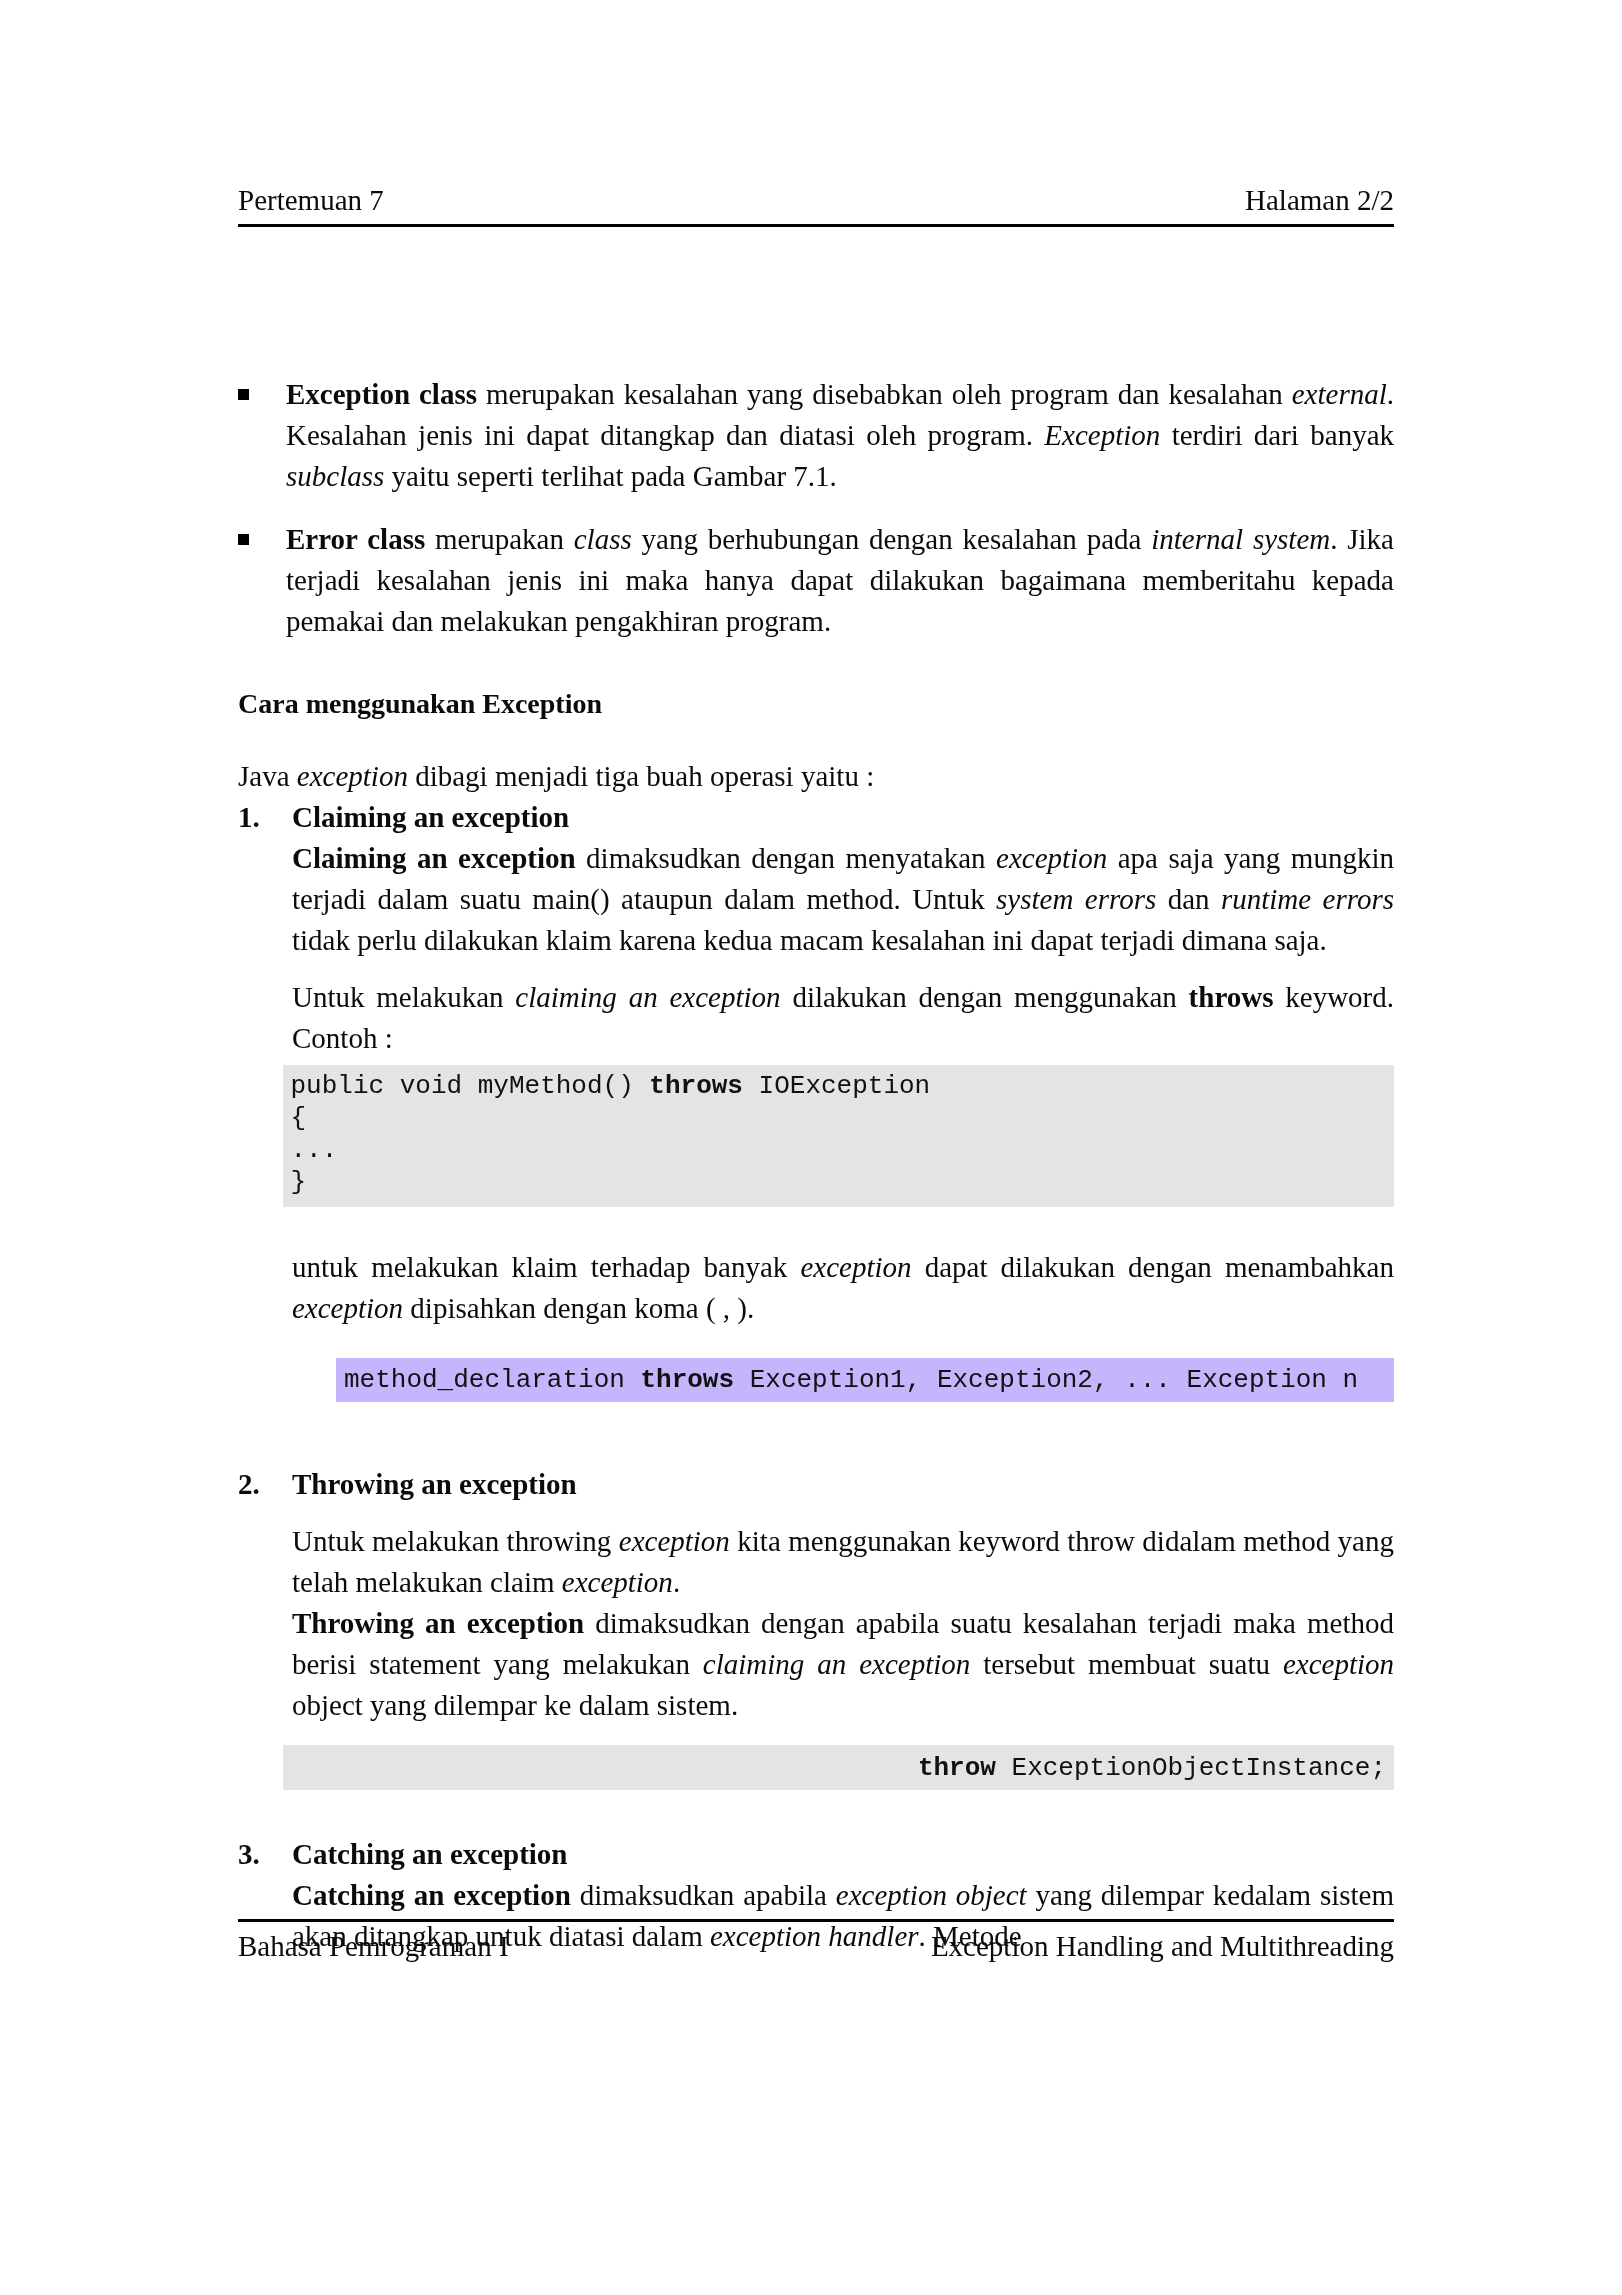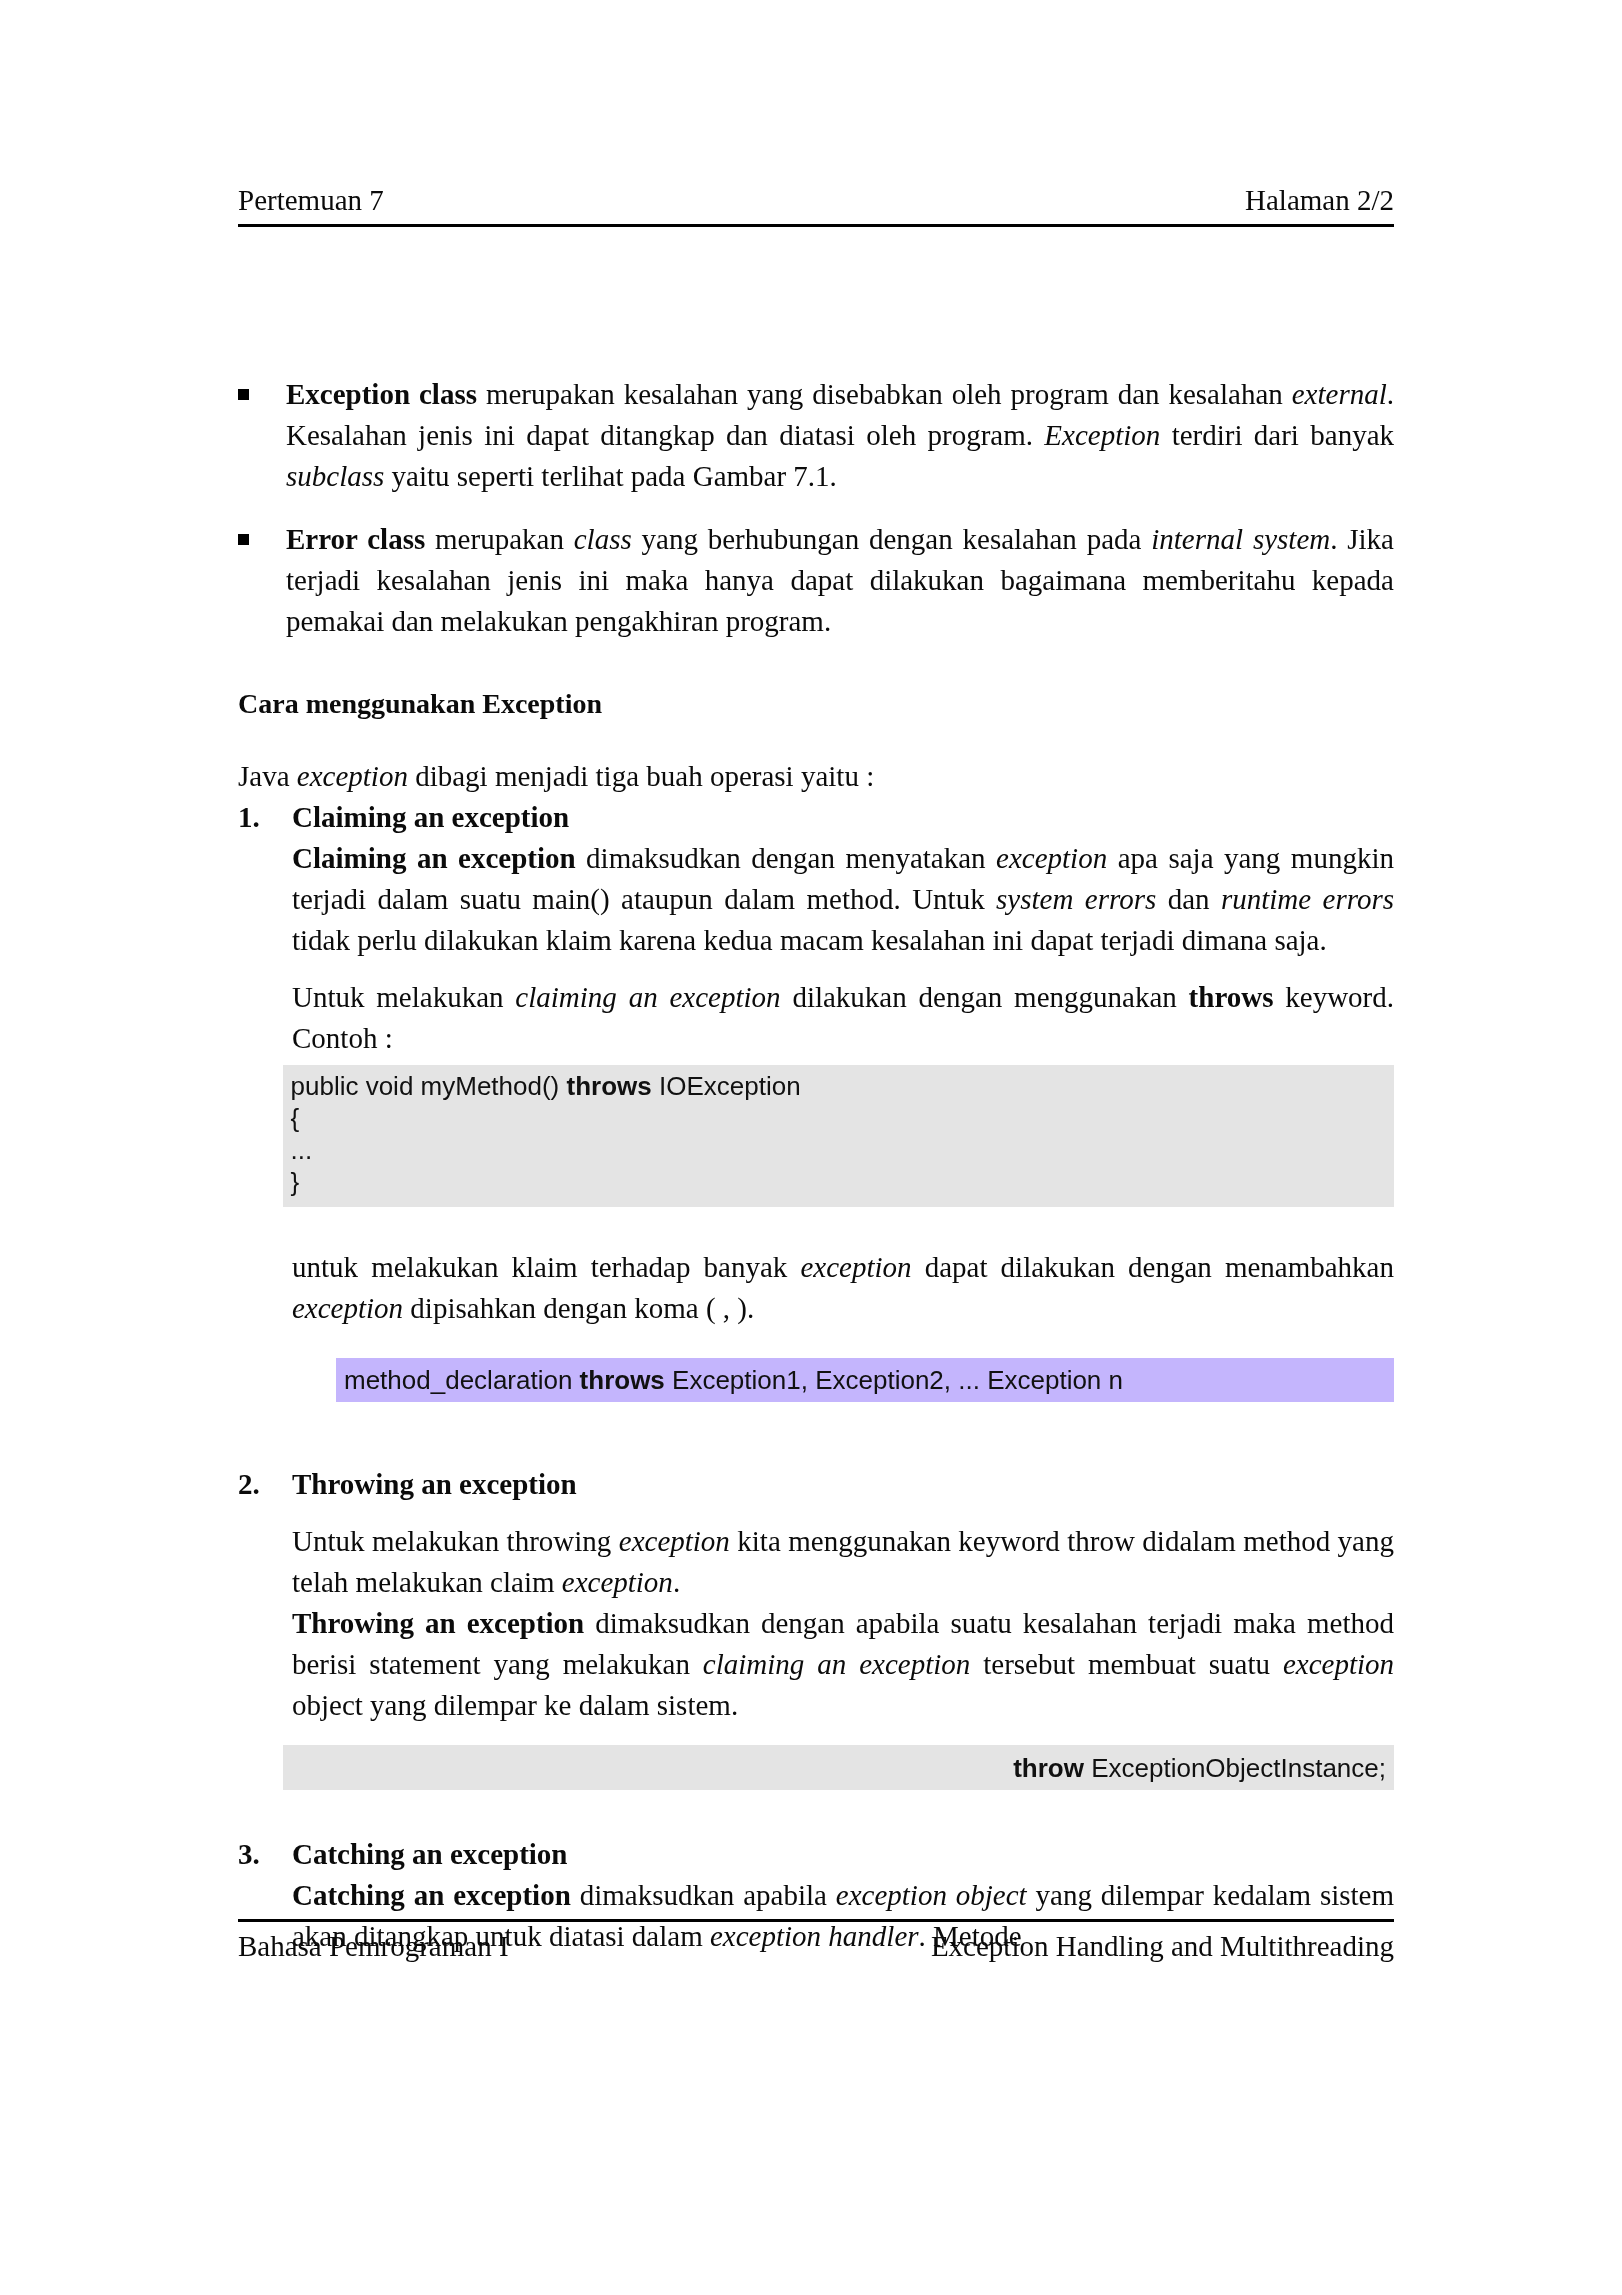--- a/index.html
+++ b/index.html
@@ -26,21 +26,21 @@
   .bullet-body{flex:1;min-width:0;}
   .section-heading{font-weight:bold;font-size:28px;margin:41px 0 32px 0;line-height:41px;}
   .intro{margin:0;}
   .num-item{display:flex;}
   .num{flex:0 0 54px;font-weight:bold;}
   .num-content{flex:1;min-width:0;}
   .item-title{font-weight:bold;}
   .sp{margin-top:16px;}
   .p-after-code{margin-top:40px;}
   .code{
-    font-family:Liberation Sans, sans-serif;
+    font-family:Liberation Mono, monospace;
     font-size:26px;line-height:32px;color:#111;
     background:#e4e4e4;
     margin-left:-9.5px;
   }
   .code-block{margin-top:6.3px;padding:4.8px 8px 9.5px 8px;}
   .code-line{white-space:pre;}
   .code-bar{margin-top:28.5px;padding:6.3px 8px;white-space:pre;}
   .item-2{margin-top:62px;}
   .item-2 .code-bar{margin-top:19px;text-align:right;}
   .item-3{margin-top:44px;}

